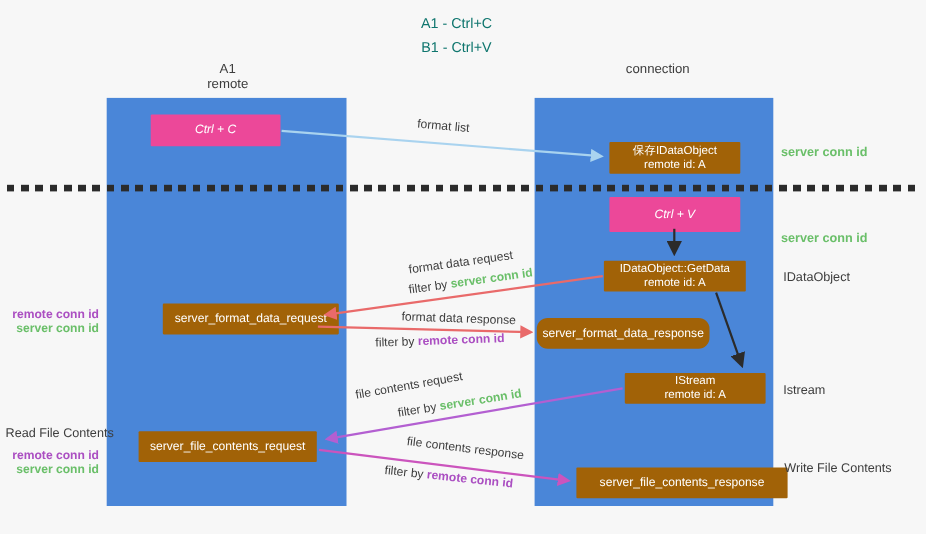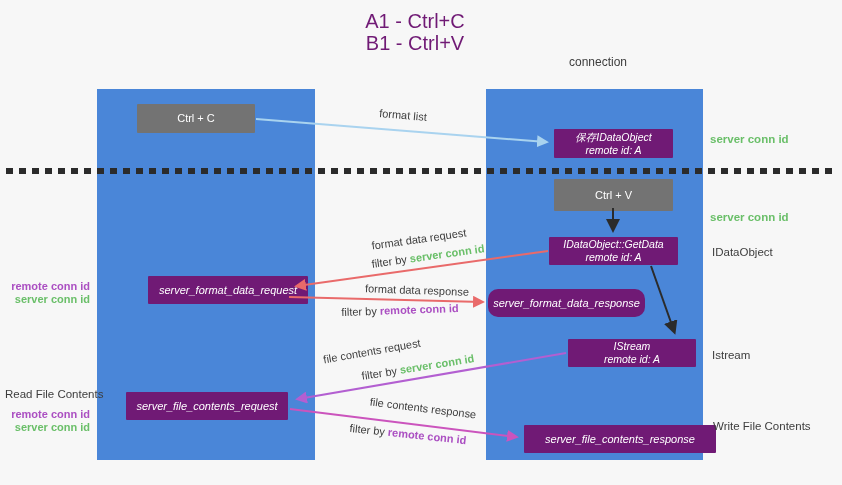--- a/index.html
+++ b/index.html
@@ -2,38 +2,38 @@
 <html><head>
 <meta charset="utf-8">
 <style>
   html,body{margin:0;padding:0;}
   .canvas{
     position:relative;width:842px;height:485px;background:#f7f7f7;
     font-family:"Liberation Sans",sans-serif;color:#3d3d3d;overflow:hidden;
   }
   .title{
     position:absolute;left:0;top:10px;width:830px;text-align:center;
-    font-size:20px;line-height:22px;color:#701a75;
+    font-size:13px;line-height:22px;color:#0f766e;
   }
   .lane-header{
     position:absolute;width:120px;text-align:center;font-size:12px;line-height:14px;color:#3d3d3d;
   }
   .lane{
     position:absolute;background:#4a86d8;
   }
   .dashline{
     position:absolute;left:6px;right:6px;top:168px;height:6px;z-index:5;
     background:repeating-linear-gradient(90deg,#2b2b2b 0 7px,transparent 7px 13px);
   }
   .box{
     position:absolute;z-index:6;display:flex;flex-direction:column;align-items:center;justify-content:center;
     color:#fff;text-align:center;font-size:11px;line-height:13px;border-radius:1px;
   }
-  .box.green{background:#737373;}
-  .box.orange{background:#701a75;font-style:italic;}
+  .box.green{background:#ec4899;font-style:italic;}
+  .box.orange{background:#a16207;}
   .box .l2{font-size:10.5px;}
   svg.arrows{position:absolute;left:0;top:0;z-index:7;pointer-events:none;}
   .mid-label{
     position:absolute;z-index:8;width:220px;text-align:center;font-size:11px;line-height:13px;
     color:#3d3d3d;transform-origin:center;
   }
   .side-label{position:absolute;z-index:8;font-size:11.5px;line-height:13px;color:#3d3d3d;}
   .conn-pair{position:absolute;z-index:8;width:84px;text-align:right;font-size:11px;line-height:13px;font-weight:bold;}
   .green-text{color:#6abf69;font-weight:bold;}
   .purple-text{color:#ab4fc2;font-weight:bold;}
@@ -41,20 +41,24 @@
 </head>
 <body>
 
 <div class="canvas">
 
   <div class="title">
     <div>A1 - Ctrl+C</div>
     <div>B1 - Ctrl+V</div>
   </div>
 
+  <div class="lane-header" style="left:147px;top:55px;">
+    <div>A1</div>
+    <div>remote</div>
+  </div>
   <div class="lane-header" style="left:538px;top:55px;">
     <div>connection</div>
   </div>
 
   <div class="lane" style="left:97px;top:89px;width:218px;height:371px;"></div>
   <div class="lane" style="left:486px;top:89px;width:217px;height:371px;"></div>
 
   <div class="dashline"></div>
 
   <div class="box green" style="left:137px;top:104px;width:118px;height:29px;">

